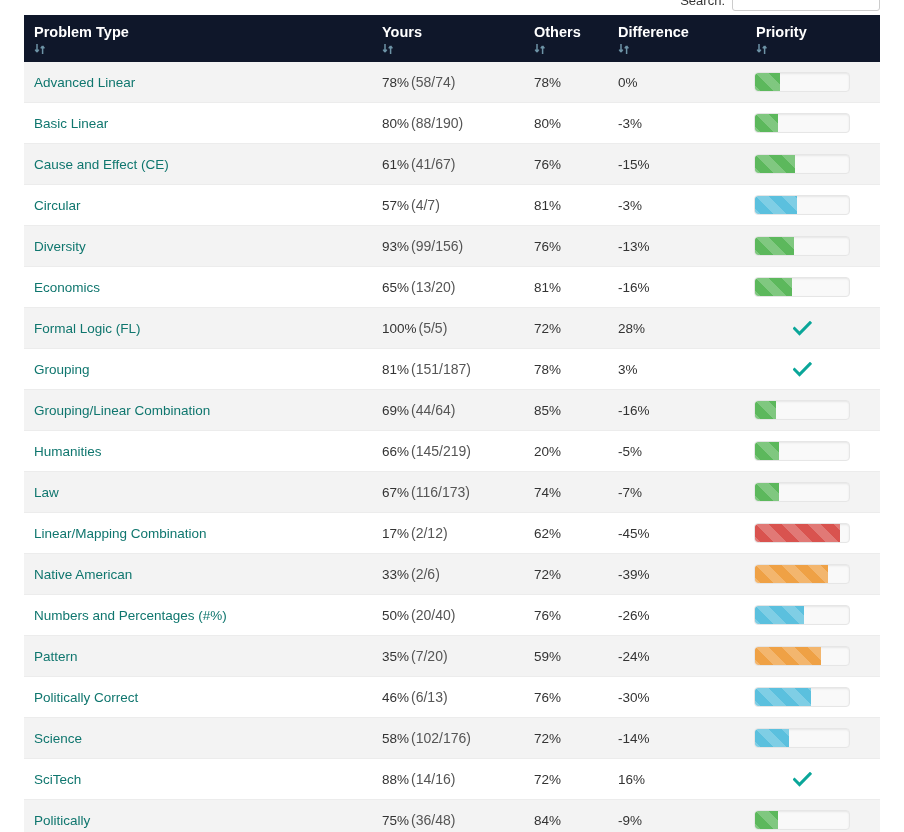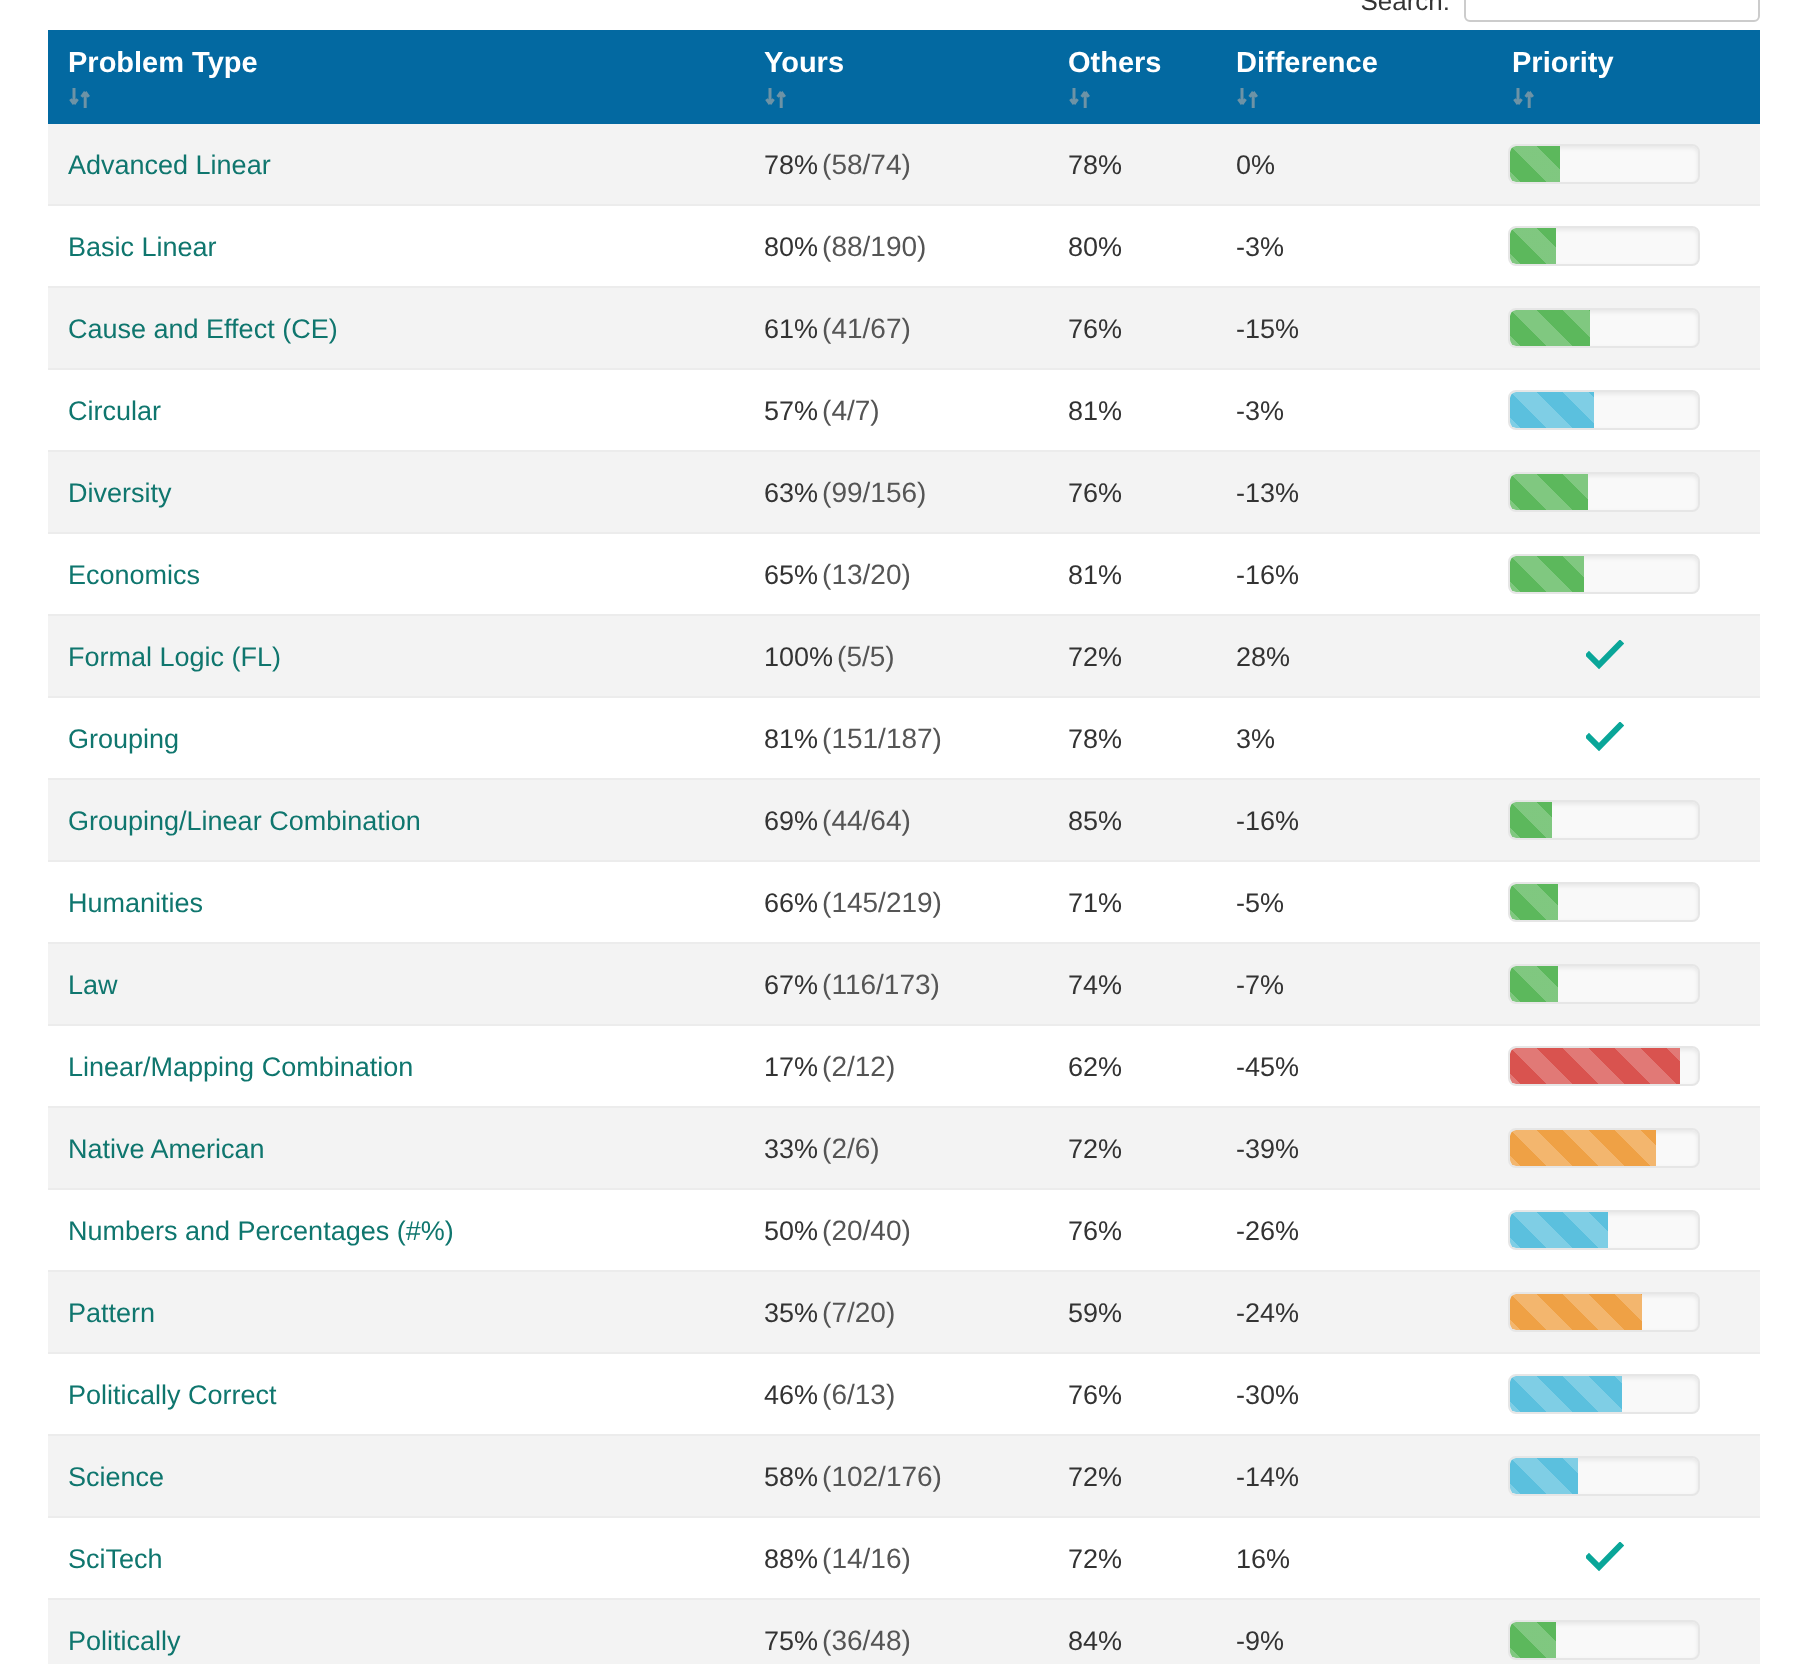--- a/index.html
+++ b/index.html
@@ -56,21 +56,21 @@
     left: 24px;
     width: 856px;
   }
   table.grid {
     border-collapse: collapse;
     width: 856px;
     table-layout: fixed;
   }
 
   thead th {
-    background: #0369a1;
+    background: #0f172a;
     color: #ffffff;
     text-align: left;
     font-size: 14.5px;
     font-weight: bold;
     padding: 9px 10px 6px 10px;
     vertical-align: top;
     border: none;
   }
   .th-inner {
     display: block;
@@ -276,21 +276,21 @@
             <td>81%</td>
             <td>-3%</td>
             <td class="priority-cell">
               <div class="progress">
                 <div class="progress-fill" style="width: 45%; background-color: rgb(91, 192, 222);"></div>
               </div>
             </td>
           </tr>
           <tr class="odd">
             <td><a class="type-link">Diversity</a></td>
-            <td><span class="yours-pct">63%</span><span class="yours-frac">(99/156)</span></td>
+            <td><span class="yours-pct">93%</span><span class="yours-frac">(99/156)</span></td>
             <td>76%</td>
             <td>-13%</td>
             <td class="priority-cell">
               <div class="progress">
                 <div class="progress-fill" style="width: 42%; background-color: rgb(92, 184, 92);"></div>
               </div>
             </td>
           </tr>
           <tr class="even">
             <td><a class="type-link">Economics</a></td>
@@ -328,21 +328,21 @@
             <td>-16%</td>
             <td class="priority-cell">
               <div class="progress">
                 <div class="progress-fill" style="width: 22%; background-color: rgb(92, 184, 92);"></div>
               </div>
             </td>
           </tr>
           <tr class="even">
             <td><a class="type-link">Humanities</a></td>
             <td><span class="yours-pct">66%</span><span class="yours-frac">(145/219)</span></td>
-            <td>71%</td>
+            <td>20%</td>
             <td>-5%</td>
             <td class="priority-cell">
               <div class="progress">
                 <div class="progress-fill" style="width: 26%; background-color: rgb(92, 184, 92);"></div>
               </div>
             </td>
           </tr>
           <tr class="odd">
             <td><a class="type-link">Law</a></td>
             <td><span class="yours-pct">67%</span><span class="yours-frac">(116/173)</span></td>

